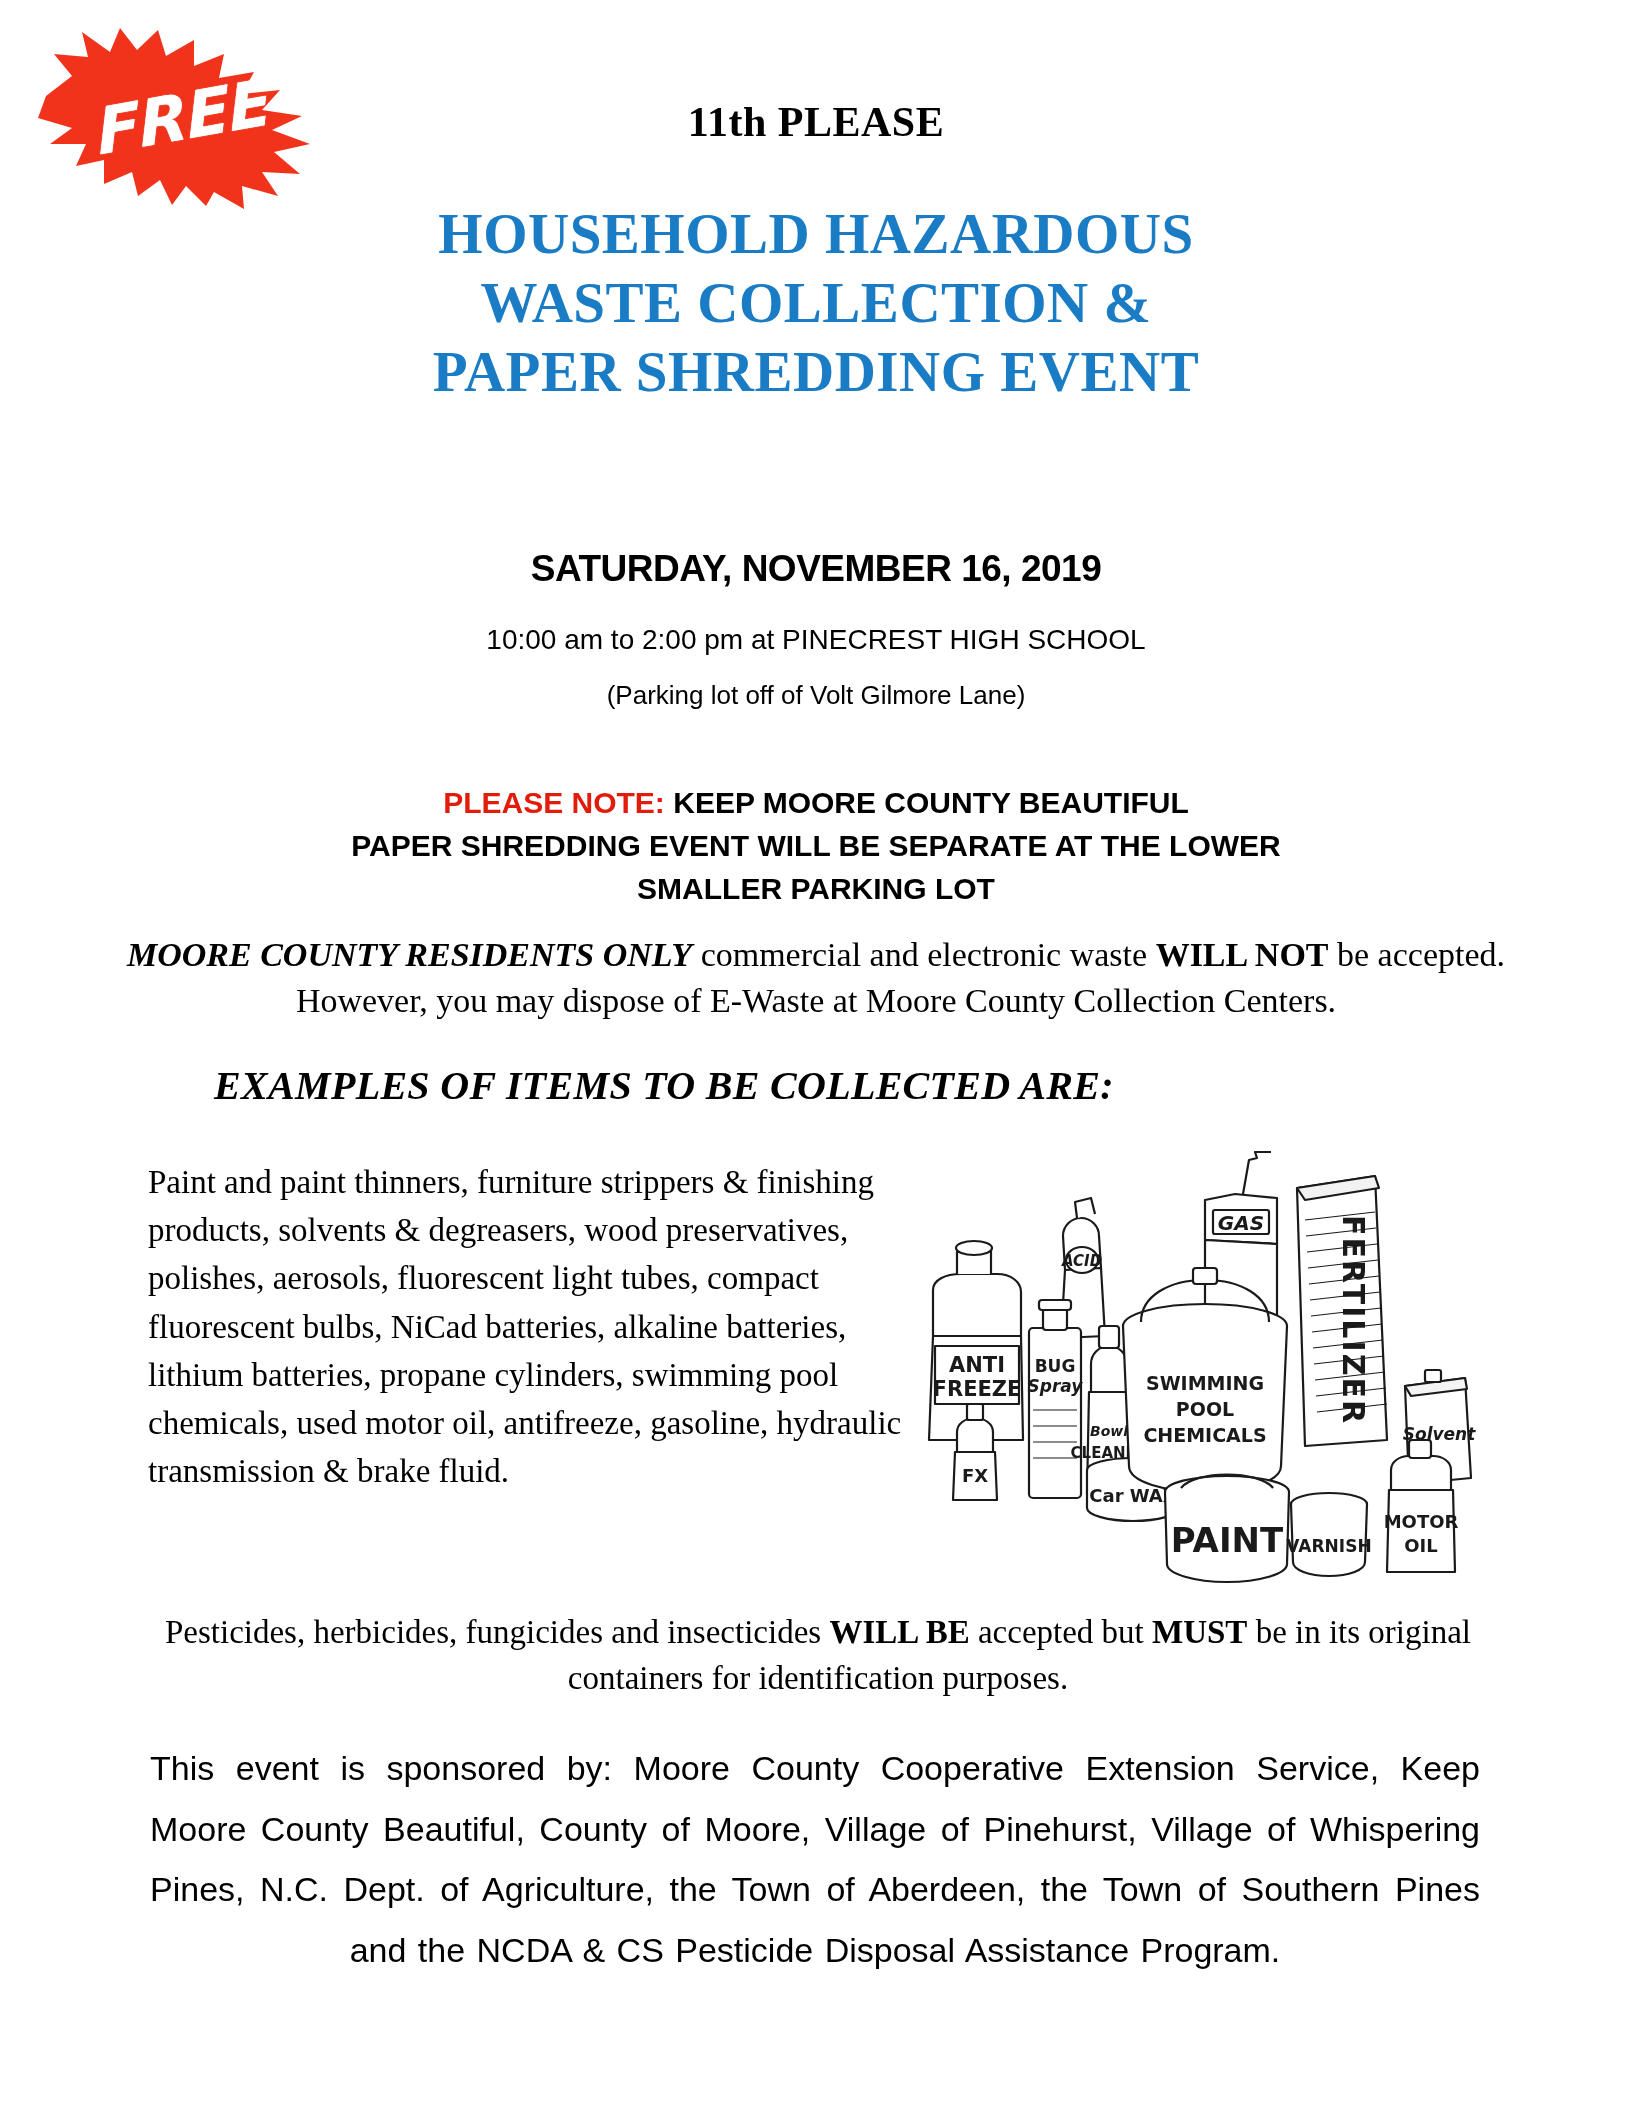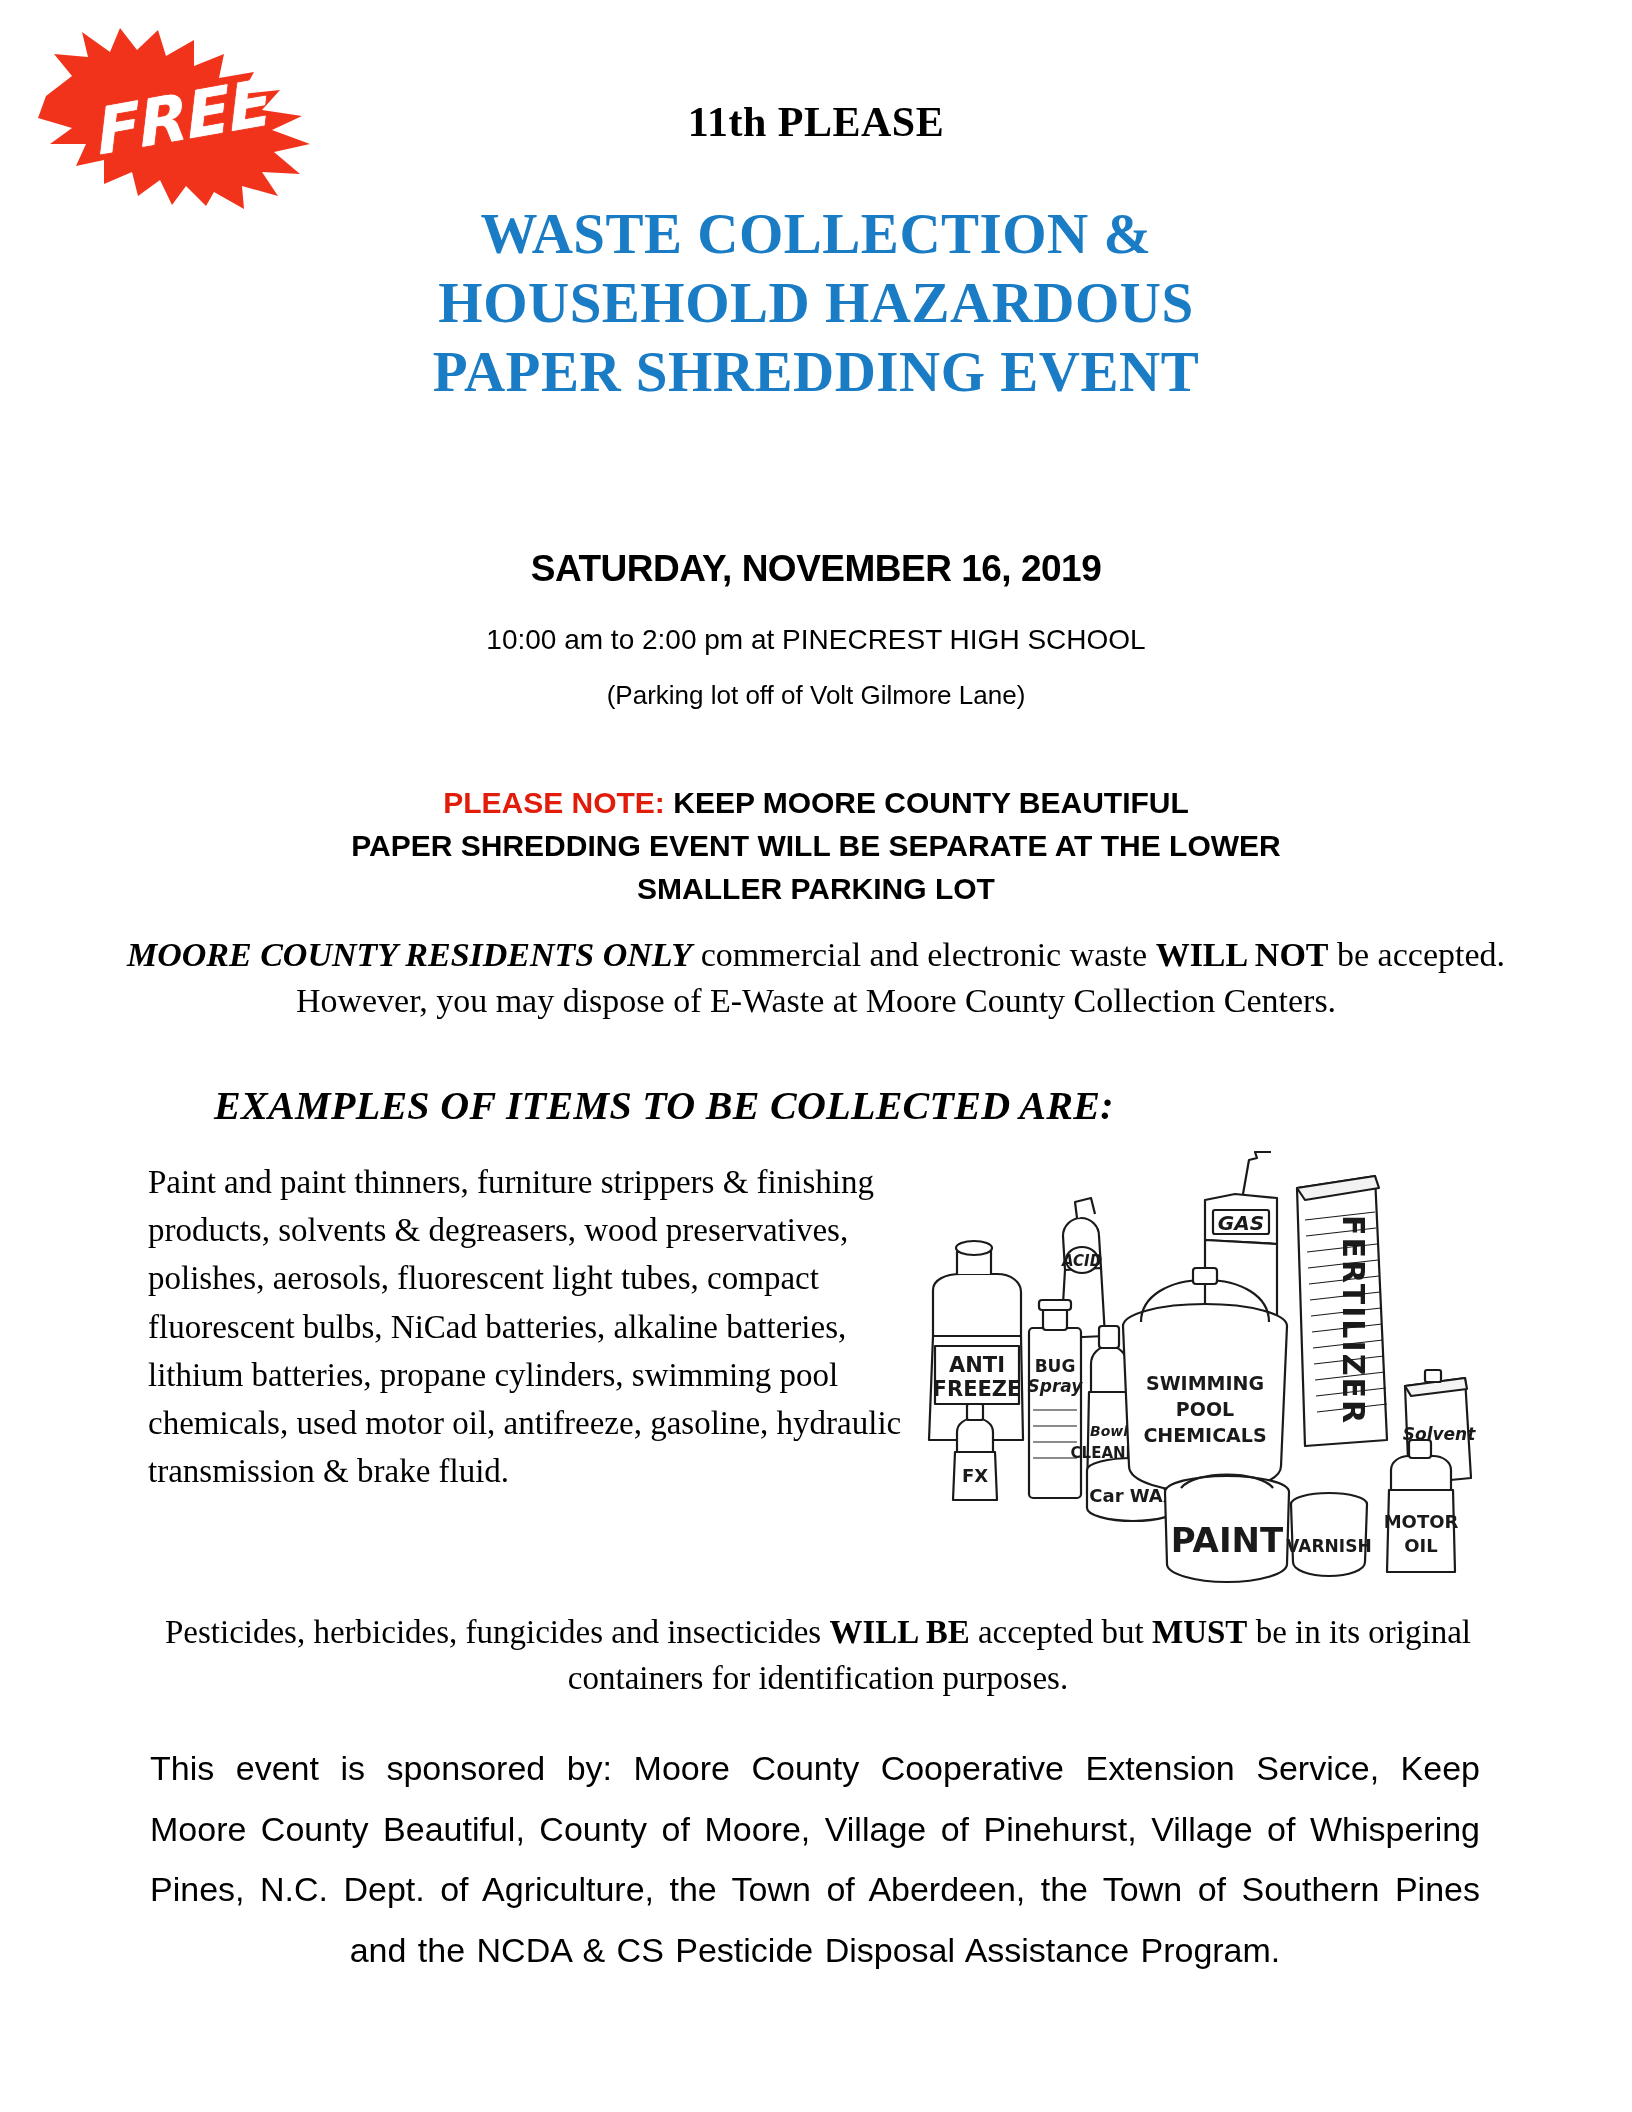--- a/index.html
+++ b/index.html
@@ -139,21 +139,20 @@
     position: absolute;
     left: 0;
     top: 1062px;
     width: 1328px;
     text-align: center;
     font-family: "Liberation Serif", serif;
     font-weight: bold;
     font-style: italic;
     font-size: 40px;
     letter-spacing: 0.3px;
-    margin-top: 20px;
   }
 
   .items-list {
     position: absolute;
     left: 148px;
     top: 1158px;
     width: 760px;
     font-family: "Liberation Serif", serif;
     font-size: 33px;
     line-height: 1.46;
@@ -204,22 +203,22 @@
       <polygon points="12,72 38,52 20,30 54,33 48,8 76,28 86,4 103,26 124,6 132,32 160,16 160,42 190,30 185,54 220,48 208,70 246,66 228,86 268,92 238,106 276,120 240,128 266,150 228,148 244,172 208,162 210,185 180,168 172,182 152,162 138,181 126,156 104,172 98,148 70,160 70,136 42,142 52,120 16,120 38,104 4,94" fill="#f2331c"></polygon>
     </svg>
     <div class="burst-text">
       <span>FREE</span>
     </div>
   </div>
 
   <div class="annual">11th PLEASE</div>
 
   <div class="title-block">
+    <div>HOUSEHOLD HAZARDOUS</div>
     <div>WASTE COLLECTION &amp;</div>
-    <div>HOUSEHOLD HAZARDOUS</div>
     <div>PAPER SHREDDING EVENT</div>
   </div>
 
   <div class="date-line">SATURDAY, NOVEMBER 16, 2019</div>
   <div class="time-line">10:00 am to 2:00 pm at PINECREST HIGH SCHOOL</div>
   <div class="parking-line">(Parking lot off of Volt Gilmore Lane)</div>
 
   <div class="note-block">
     <div><span class="note-red">PLEASE NOTE:</span><span> KEEP MOORE COUNTY BEAUTIFUL</span></div>
     <div>PAPER SHREDDING EVENT  WILL BE SEPARATE  AT THE LOWER</div>

